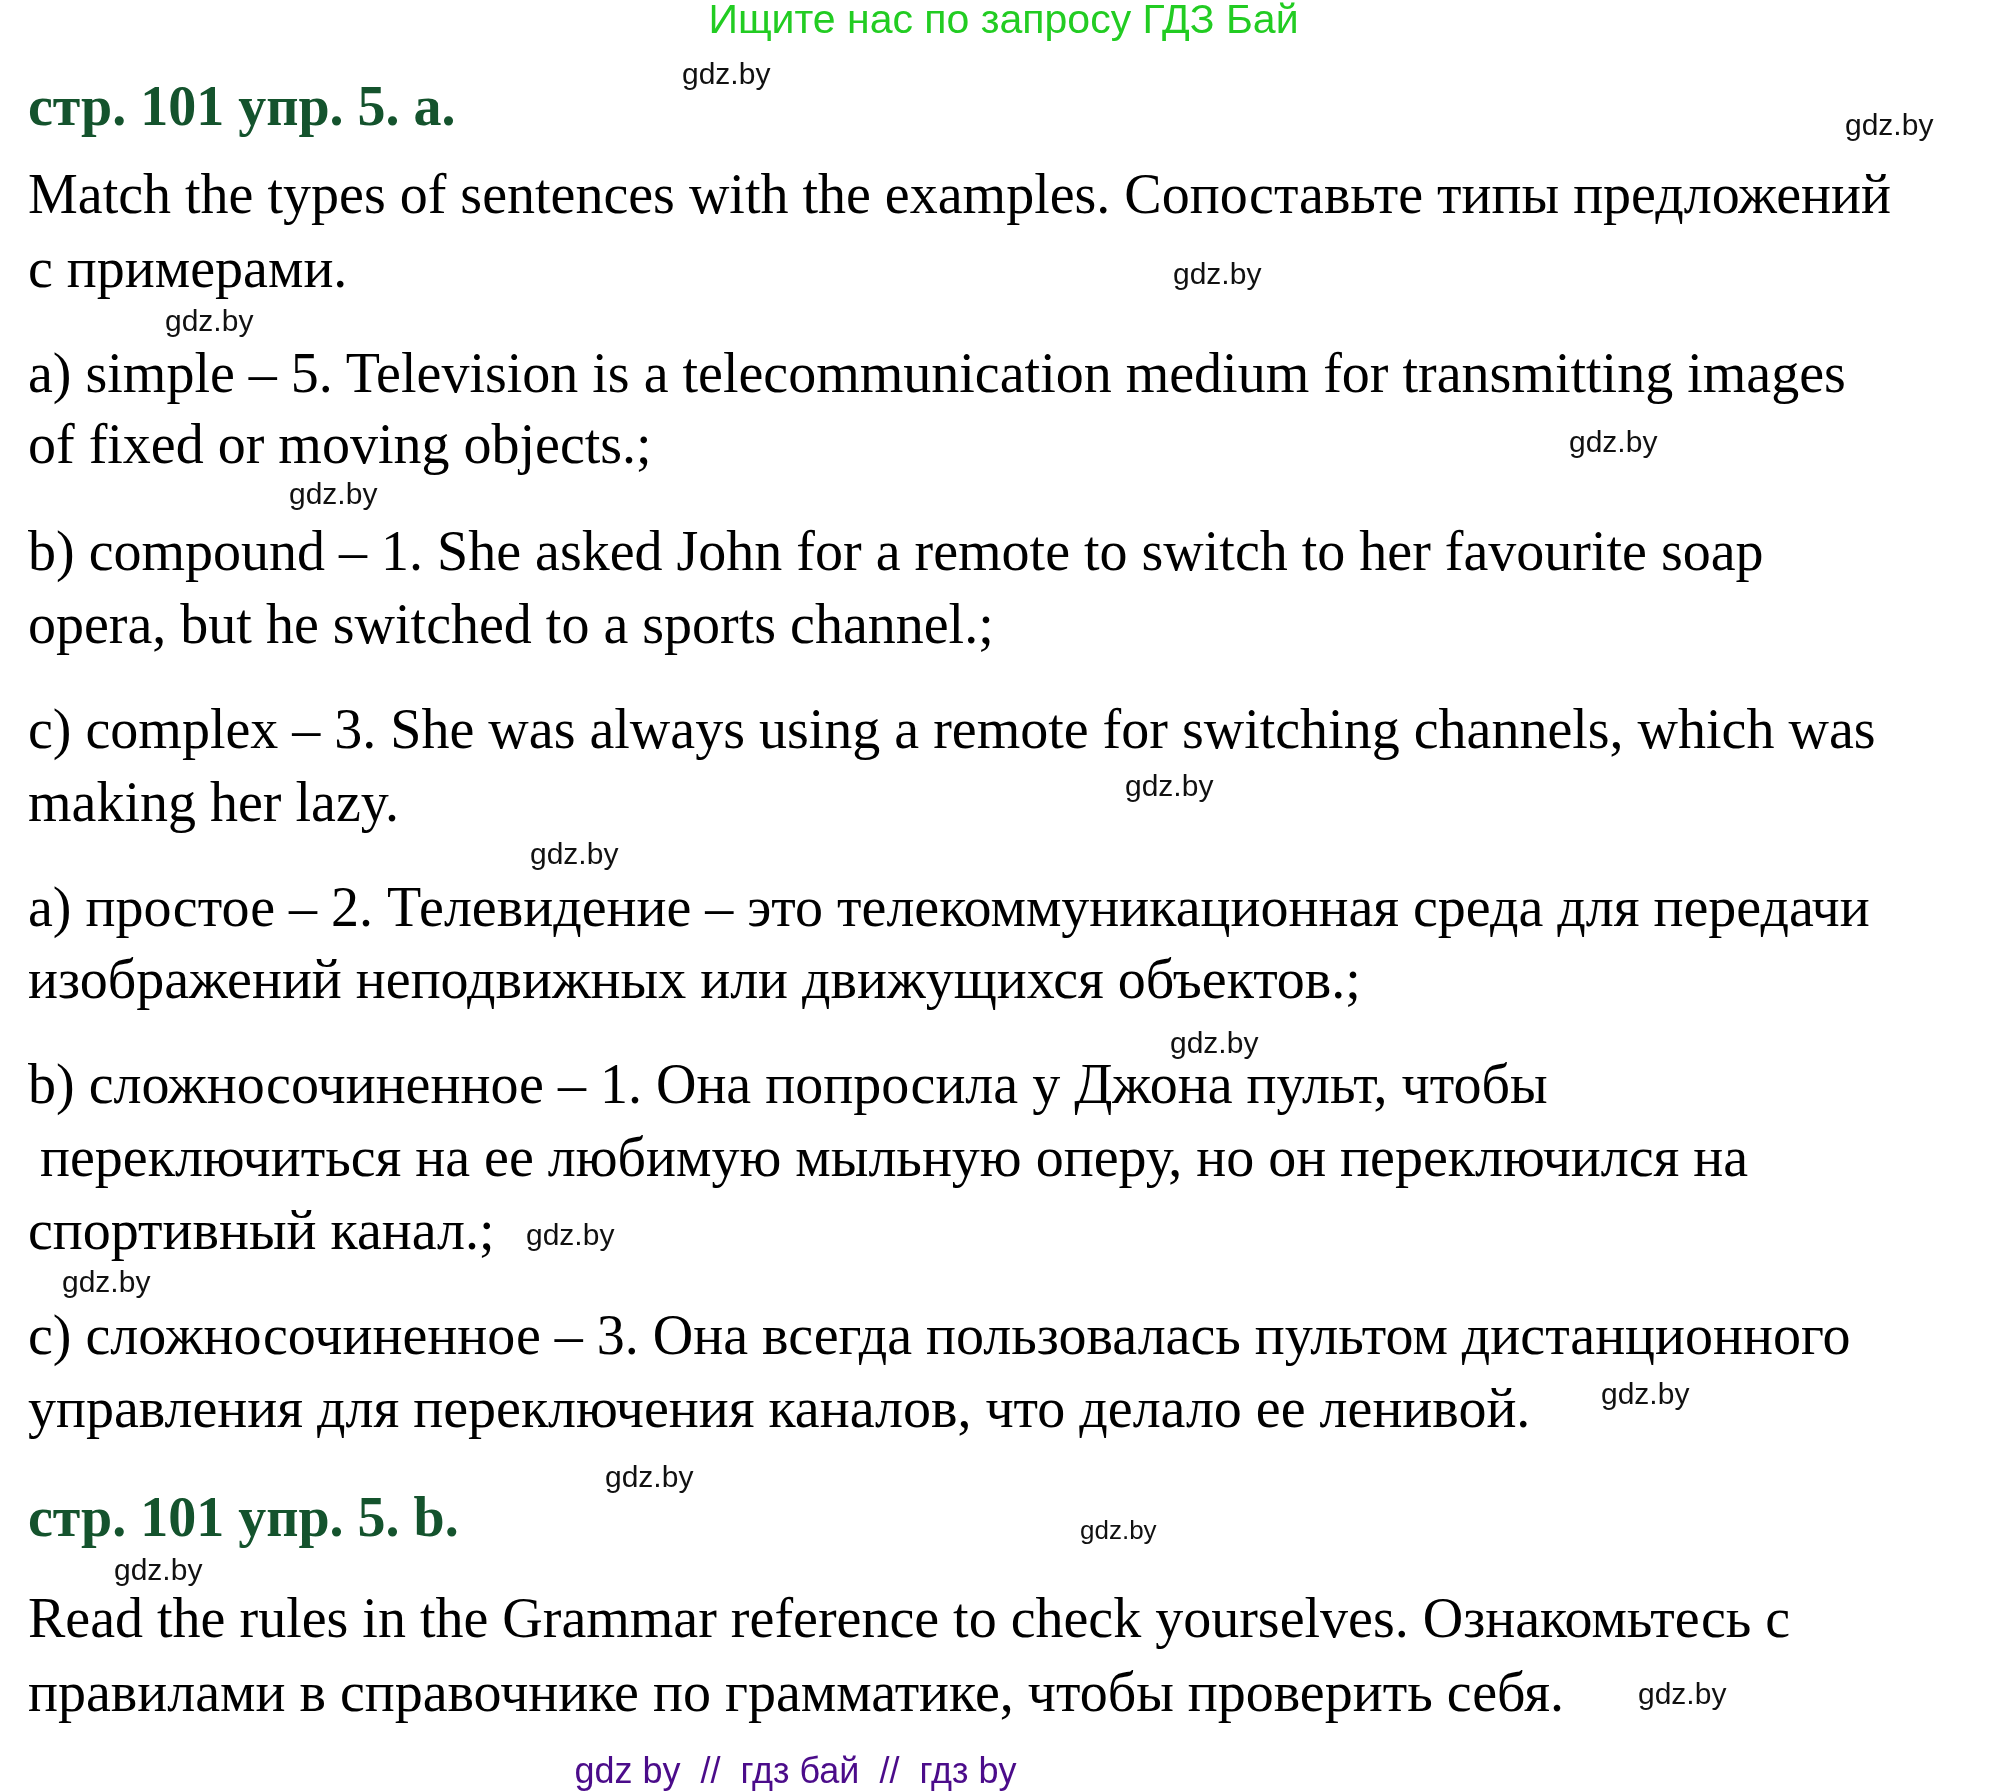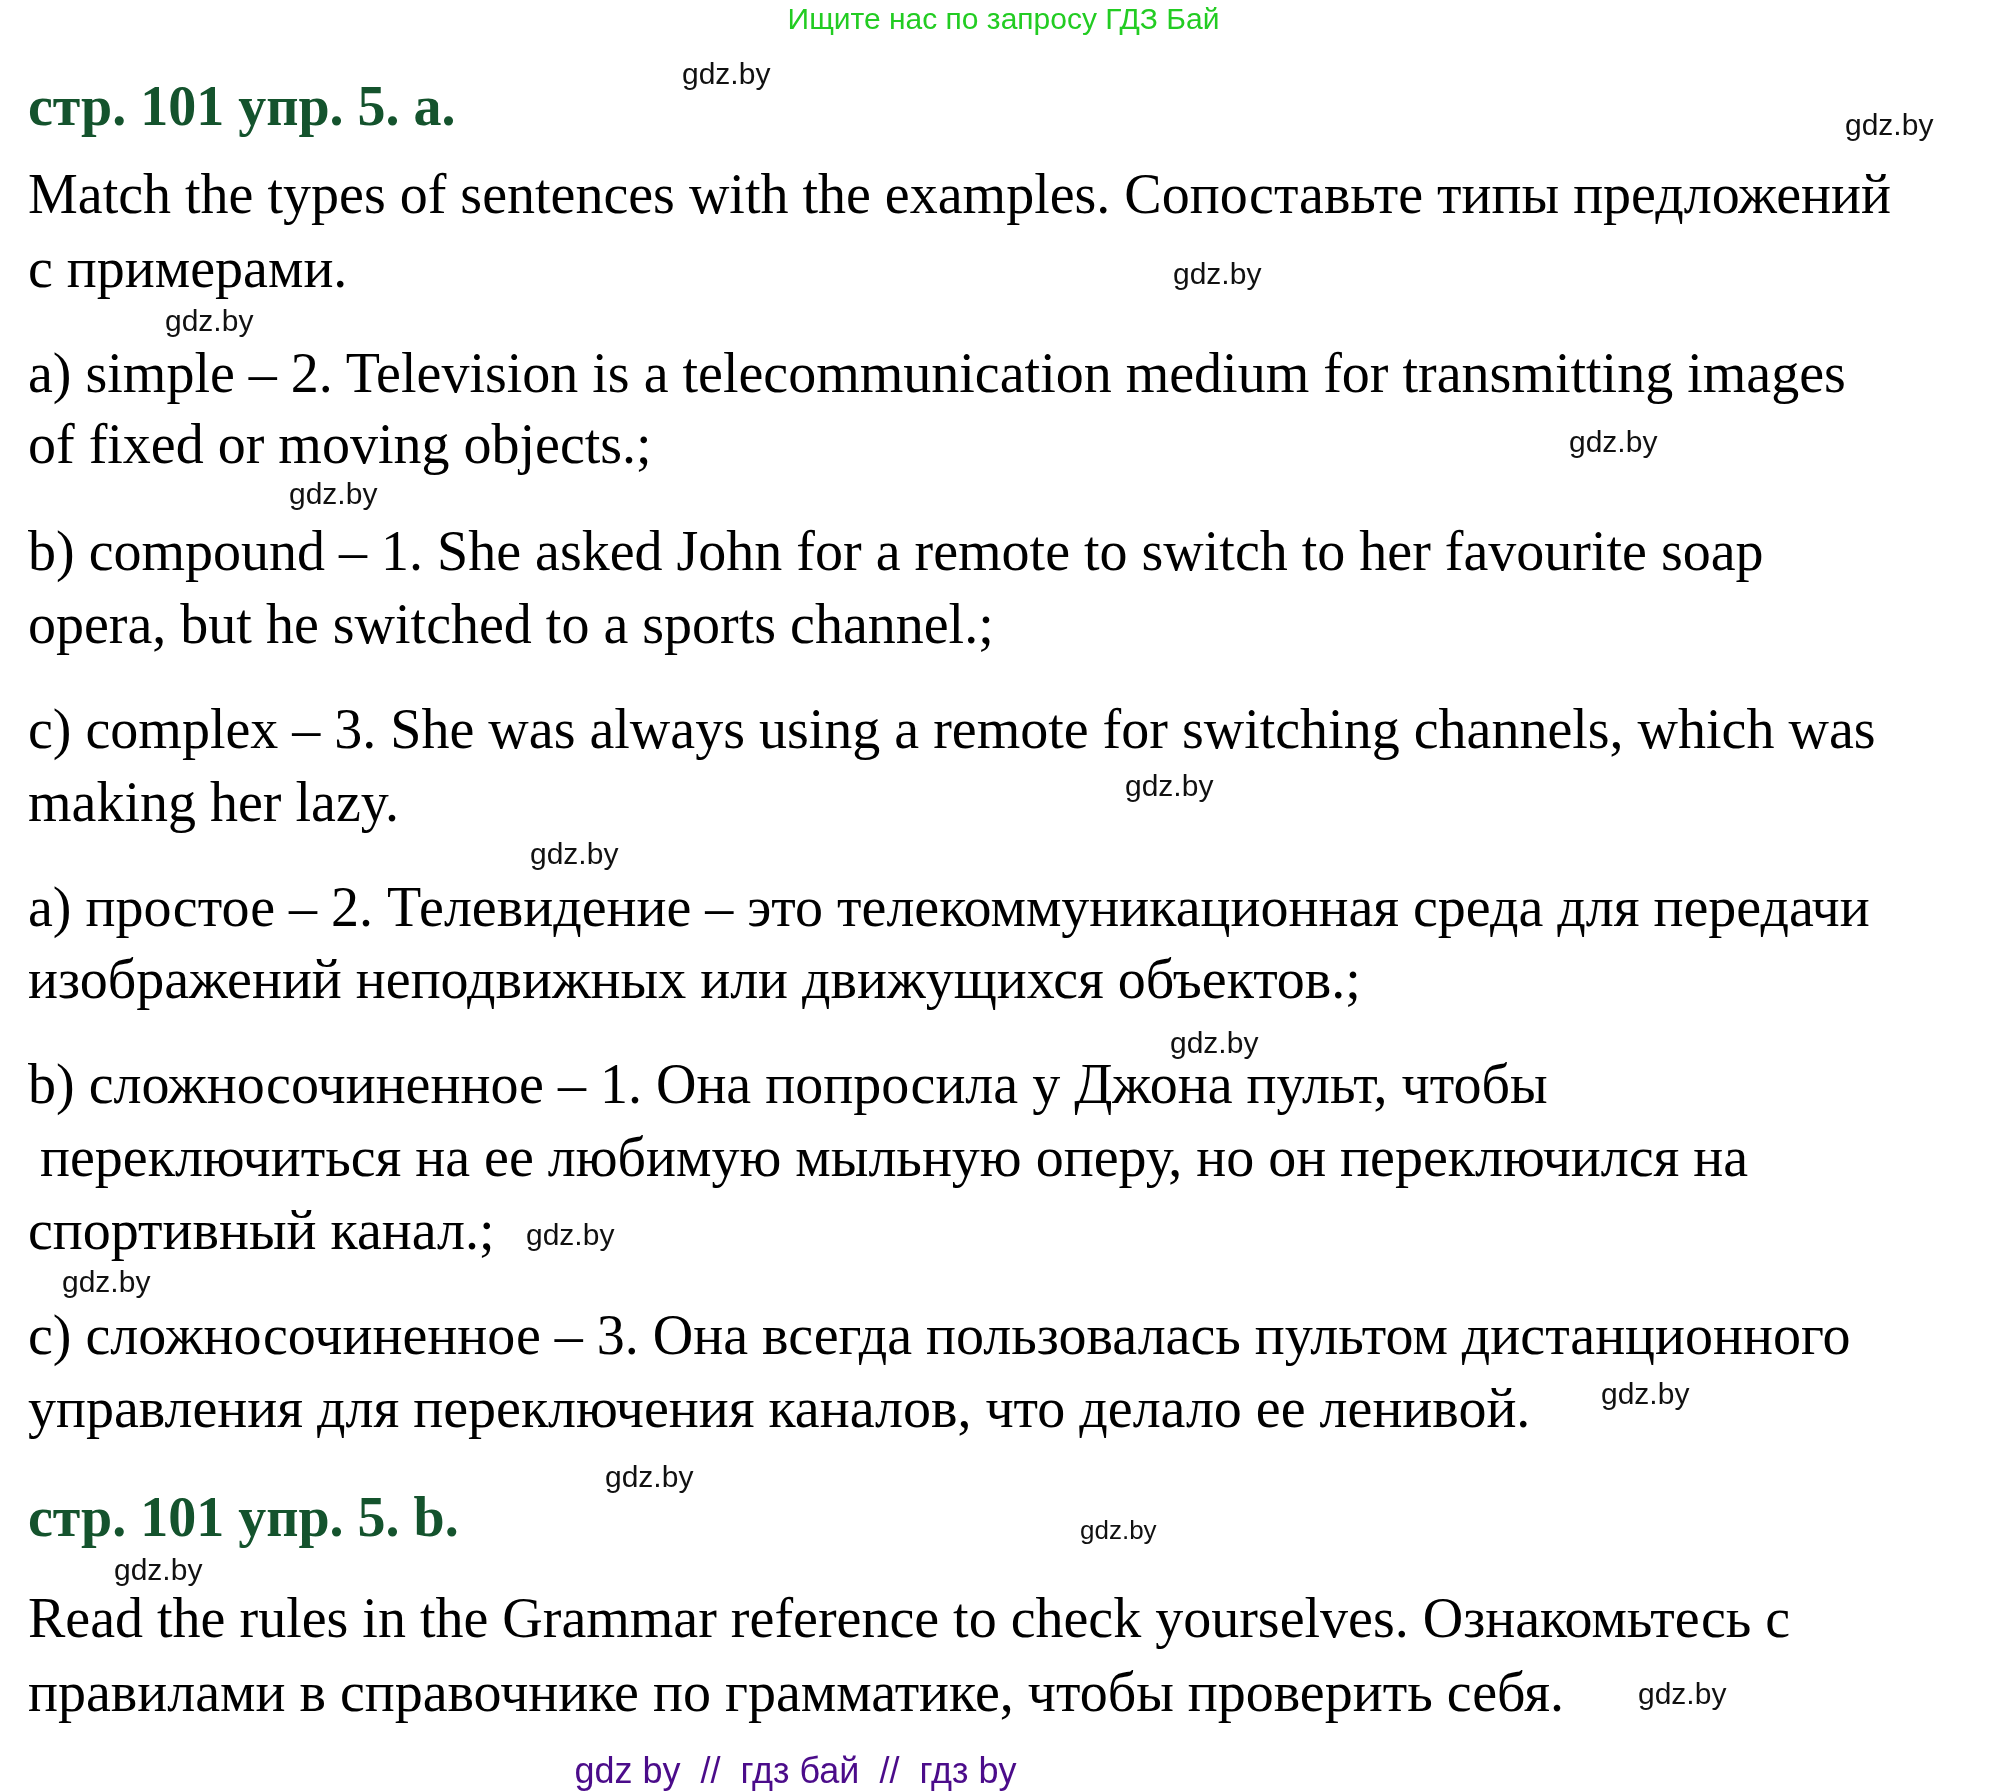--- a/index.html
+++ b/index.html
@@ -13,21 +13,21 @@
       position: relative;
       overflow: hidden;
     }
     .banner {
       position: absolute;
       left: 0;
       width: 2007px;
       top: 0;
       text-align: center;
       font-family: "Liberation Sans", "DejaVu Sans", sans-serif;
-      font-size: 30px;
+      font-size: 41px;
       line-height: 38px;
       white-space: nowrap;
     }
     .heading {
       position: absolute;
       left: 28px;
       font-family: "Liberation Serif", "DejaVu Serif", serif;
       font-weight: bold;
       font-size: 56px;
       line-height: 64px;
@@ -67,21 +67,21 @@
 </head>
 <body>
 
 <div class="banner" style="color:#22cc22;">Ищите нас по запросу ГДЗ Бай</div>
 
 <div class="heading" style="top:74px;">стр. 101 упр. 5. a.</div>
 
 <div class="line" style="top:162px;">Match the types of sentences with the examples. Сопоставьте типы предложений</div>
 <div class="line" style="top:236px;">с примерами.</div>
 
-<div class="line" style="top:341px;">a) simple – 2. Television is a telecommunication medium for transmitting images</div>
+<div class="line" style="top:341px;">a) simple – 5. Television is a telecommunication medium for transmitting images</div>
 <div class="line" style="top:412px;">of fixed or moving objects.;</div>
 
 <div class="line" style="top:519px;">b) compound – 1. She asked John for a remote to switch to her favourite soap</div>
 <div class="line" style="top:592px;">opera, but he switched to a sports channel.;</div>
 
 <div class="line" style="top:697px;">c) complex – 3. She was always using a remote for switching channels, which was</div>
 <div class="line" style="top:770px;">making her lazy.</div>
 
 <div class="line" style="top:875px;">a) простое – 2. Телевидение – это телекоммуникационная среда для передачи</div>
 <div class="line" style="top:947px;">изображений неподвижных или движущихся объектов.;</div>

